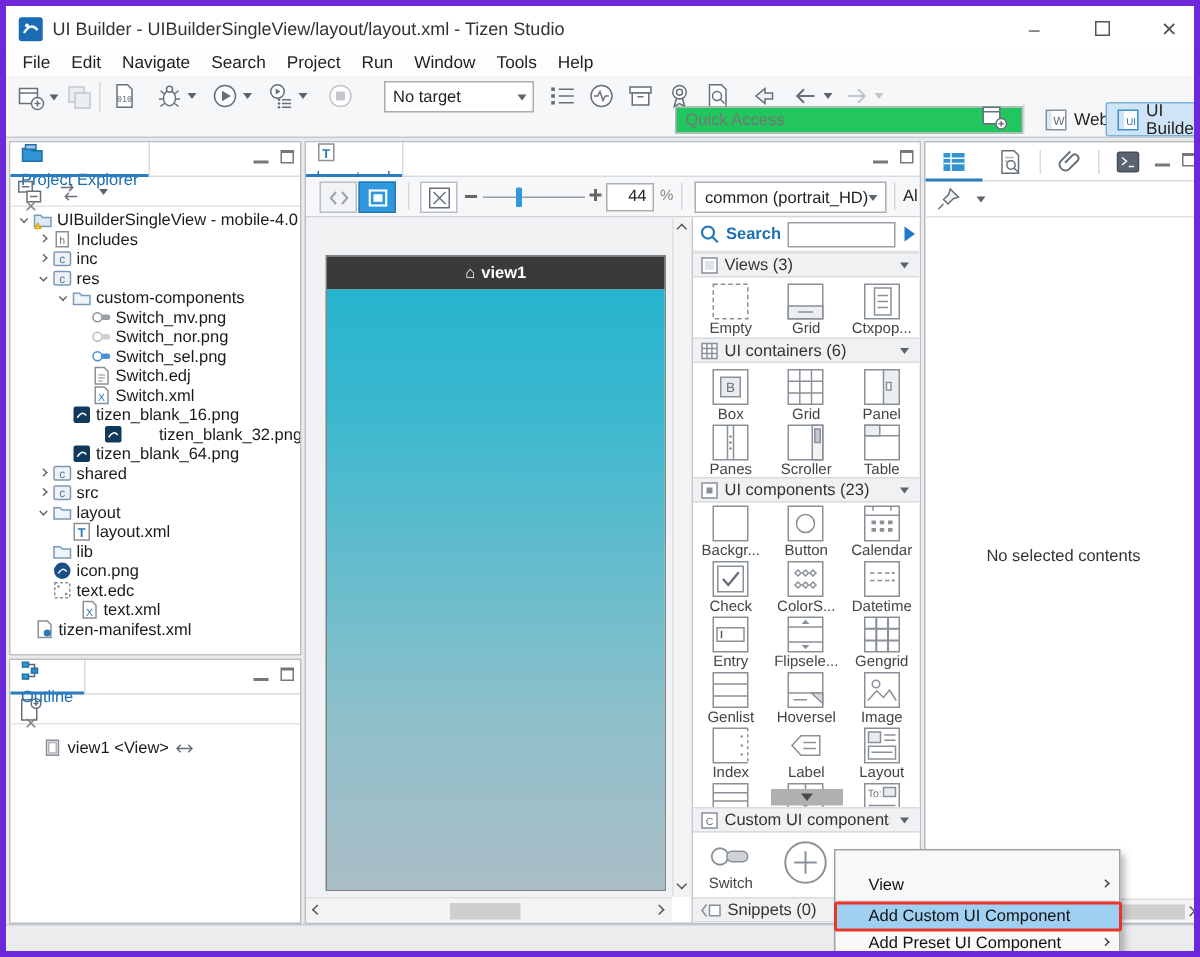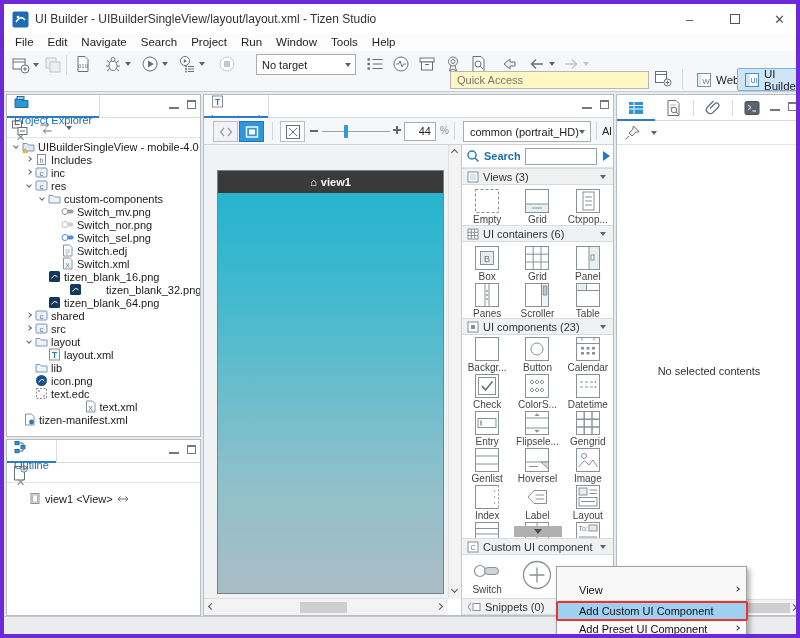--- a/index.html
+++ b/index.html
@@ -19,21 +19,21 @@
   #menubar { position:absolute; left:0; top:30px; width:798px; height:17px; background:#fdfdfd; display:flex; align-items:center; padding-left:4px; }
   .menu-item { font-size:11.5px; color:#222; padding:0 7px; height:17px; line-height:17px; }
 
   
   #toolbar { position:absolute; left:0; top:47px; width:798px; height:41px; background:#f6f7f8; border-bottom:1px solid #c6cad0; }
   .tb-item { position:absolute; display:flex; align-items:center; }
   .caret { width:0; height:0; border-left:3.5px solid transparent; border-right:3.5px solid transparent; border-top:4px solid #5a6470; margin-left:3px; }
   .tb-sep { position:absolute; top:4px; width:1px; height:20px; background:#d4d7db; }
   #target-combo { position:absolute; left:252px; top:3px; width:100px; height:21px; background:#fff; border:1px solid #a9acb0; font-size:11px; color:#222; display:flex; align-items:center; padding-left:5px; }
   #target-combo .combo-caret { position:absolute; right:4px; }
-  #quick-access { position:absolute; left:446px; top:20px; width:199px; height:18px; border:1px solid #b3b6ba; background:#fef9c3; font-size:11px; color:#555; padding-left:6px; font-family:"Liberation Sans",sans-serif; }
+  #quick-access { position:absolute; left:446px; top:20px; width:232px; height:18px; border:1px solid #b3b6ba; background:#22c55e; font-size:11px; color:#555; padding-left:6px; font-family:"Liberation Sans",sans-serif; }
   .persp-btn { position:absolute; top:17px; height:23px; display:flex; align-items:center; font-size:11.5px; color:#222; padding:0 6px; gap:4px; }
   #persp-uibuilder { background:#cfe4f6; border:1px solid #7fb2d9; border-radius:2px; }
 
   
   .panel { position:absolute; background:#fff; border:1px solid #b9bec4; }
   .tab-row { height:23px; border-bottom:1px solid #d9dcdf; display:flex; align-items:center; position:relative; background:#fff; }
   .tab { height:23px; display:flex; align-items:flex-start; padding:0 7px; gap:5px; position:relative;flex-direction:column; }
   .tab.sel { border-right:1px solid #d9dcdf; }
   .tab.sel:after { content:""; position:absolute; left:0; right:0; bottom:0; height:2px; background:#2b7cc0; }
   .tab-label { font-size:11px; color:#1d6fb4; }
@@ -564,21 +564,21 @@
           <span class="tw "></span>
           <span class="tree-icon">
             <svg width="13" height="13" viewBox="0 0 13 13" xmlns="http://www.w3.org/2000/svg">
               <rect x="1.5" y="1.5" width="10" height="10" fill="#fff" stroke="#8a9097" stroke-dasharray="2,1.5"></rect>
               <circle cx="4" cy="4" r="0.9" fill="#8a9097"></circle>
               <circle cx="9" cy="9" r="0.9" fill="#8a9097"></circle>
             </svg>
           </span>
           <span>text.edc</span>
         </div>
-        <div class="tree-row" style="padding-left: 4px; justify-content: center;">
+        <div class="tree-row" style="padding-left: 36px;">
           <span class="tw "></span>
           <span class="tree-icon">
             <svg width="13" height="13" viewBox="0 0 13 13" xmlns="http://www.w3.org/2000/svg">
               <path d="M2.5 1h6L11 3.5V12H2.5z" fill="#fff" stroke="#8a9097"></path>
               <text x="6.7" y="10.5" font-size="7" text-anchor="middle" fill="#2a7ab8" font-family="Liberation Sans,sans-serif">X</text>
             </svg>
           </span>
           <span>text.xml</span>
         </div>
         <div class="tree-row" style="padding-left: 6px;">

